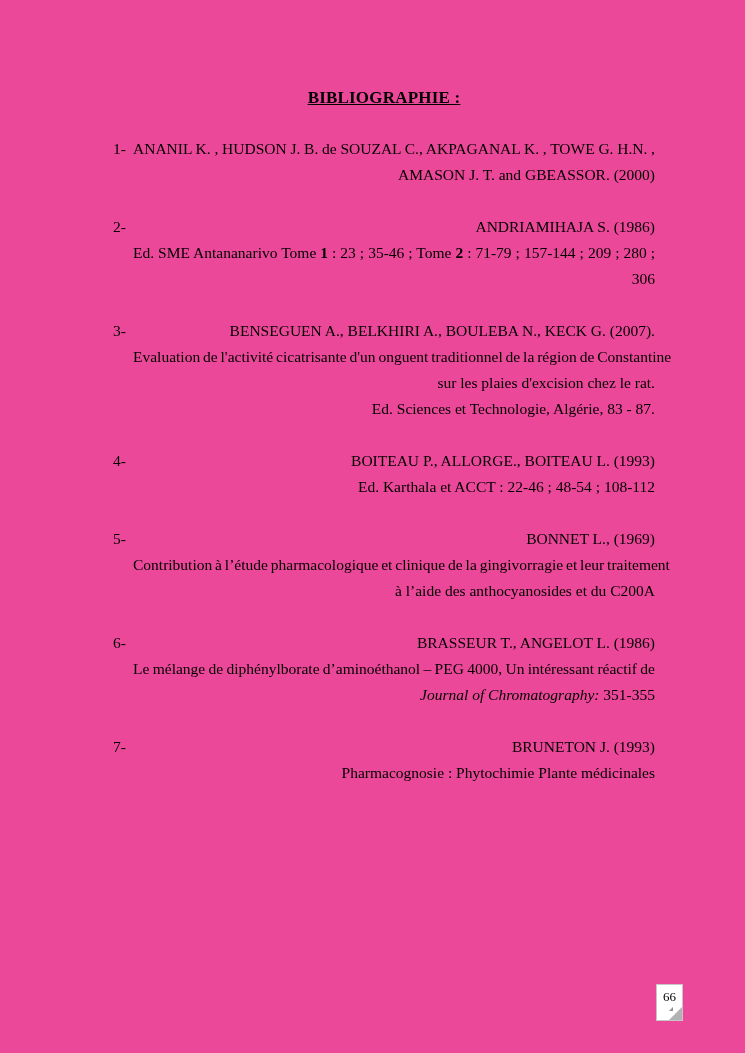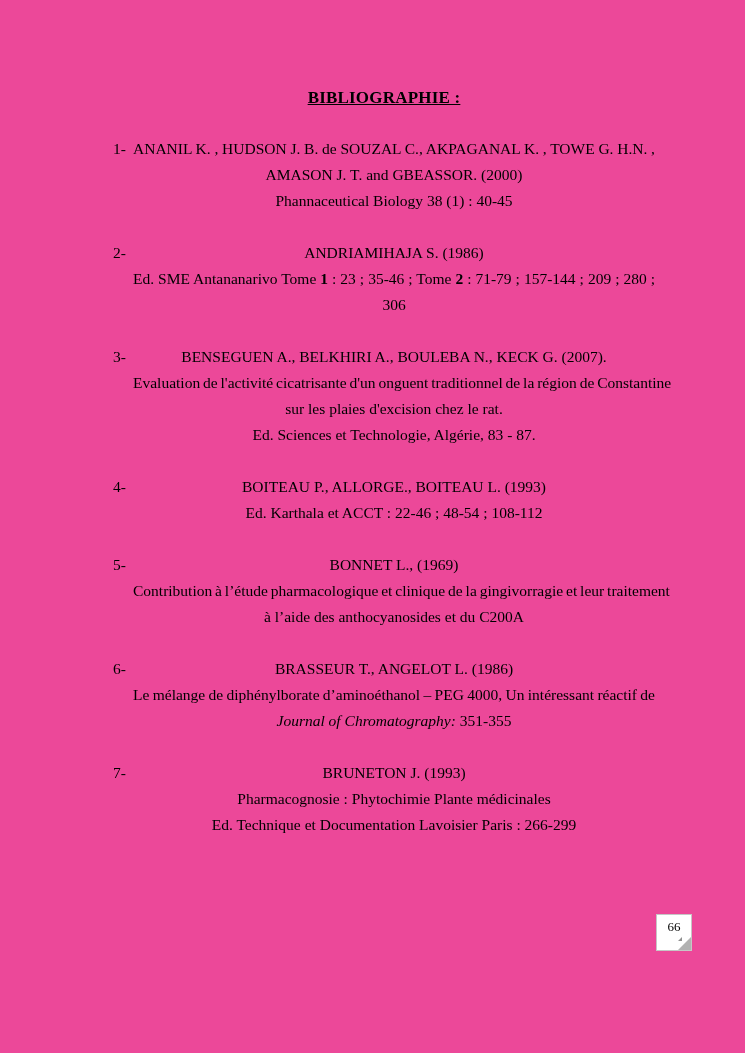--- a/index.html
+++ b/index.html
@@ -32,35 +32,35 @@
     position: relative;
     margin-bottom: 26px;
   }
   .entry-number {
     position: absolute;
     left: 0;
     top: 0;
     line-height: 26px;
   }
   .entry-body { margin-left: 20px; }
-  .line { text-align: center; }
+  .line { text-align: right; }
   .line.fill {
     white-space: nowrap;
     text-align: justify;
     text-align-last: justify;
     -moz-text-align-last: justify;
     word-spacing: -1px;
   }
   .bold { font-weight: bold; }
   .italic { font-style: italic; margin-top: 16px; }
   .page-badge {
     position: absolute;
     left: 656px;
-    top: 914px;
-    width: 36px;
+    top: 984px;
+    width: 27px;
     height: 37px;
     background: #ffffff;
     border: 1px solid #c6c6c6;
     box-sizing: border-box;
   }
   .page-num {
     display: block;
     text-align: center;
     font-size: 13px;
     line-height: 18px;
@@ -93,21 +93,20 @@
 
 <div class="doc-page">
   <div class="content">
     <h1 class="title">BIBLIOGRAPHIE :</h1>
     <div class="bib-list">
         <div class="entry">
           <div class="entry-number">1-</div>
           <div class="entry-body">
             <div class="line fill"><span>ANANIL K. , HUDSON J. B. de SOUZAL C., AKPAGANAL K. , TOWE G. H.N. ,</span></div>
             <div class="line"><span>AMASON J. T. and GBEASSOR. (2000)</span></div>
-            <div class="line"><span>Phannaceutical Biology 38 (1) : 40-45</span></div>
           </div>
         </div>
         <div class="entry">
           <div class="entry-number">2-</div>
           <div class="entry-body">
             <div class="line"><span>ANDRIAMIHAJA S. (1986)</span></div>
             <div class="line fill"><span>Ed. SME Antananarivo Tome </span><span class="bold">1</span><span> : 23 ; 35-46 ; Tome </span><span class="bold">2</span><span> : 71-79 ; 157-144 ; 209 ; 280 ;</span></div>
             <div class="line"><span>306</span></div>
           </div>
         </div>
@@ -141,21 +140,20 @@
             <div class="line"><span>BRASSEUR T., ANGELOT L. (1986)</span></div>
             <div class="line fill"><span>Le mélange de diphénylborate d’aminoéthanol – PEG 4000, Un intéressant réactif de</span></div>
             <div class="line"><span class="italic">Journal of Chromatography:</span><span> 351-355</span></div>
           </div>
         </div>
         <div class="entry">
           <div class="entry-number">7-</div>
           <div class="entry-body">
             <div class="line"><span>BRUNETON J. (1993)</span></div>
             <div class="line"><span>Pharmacognosie : Phytochimie Plante médicinales</span></div>
-            <div class="line"><span>Ed. Technique et Documentation Lavoisier Paris : 266-299</span></div>
           </div>
         </div>
       </div>
   </div>
 
   <div class="page-badge">
     <span class="page-num">66</span>
     <span class="fold"></span>
   </div>
 </div>

